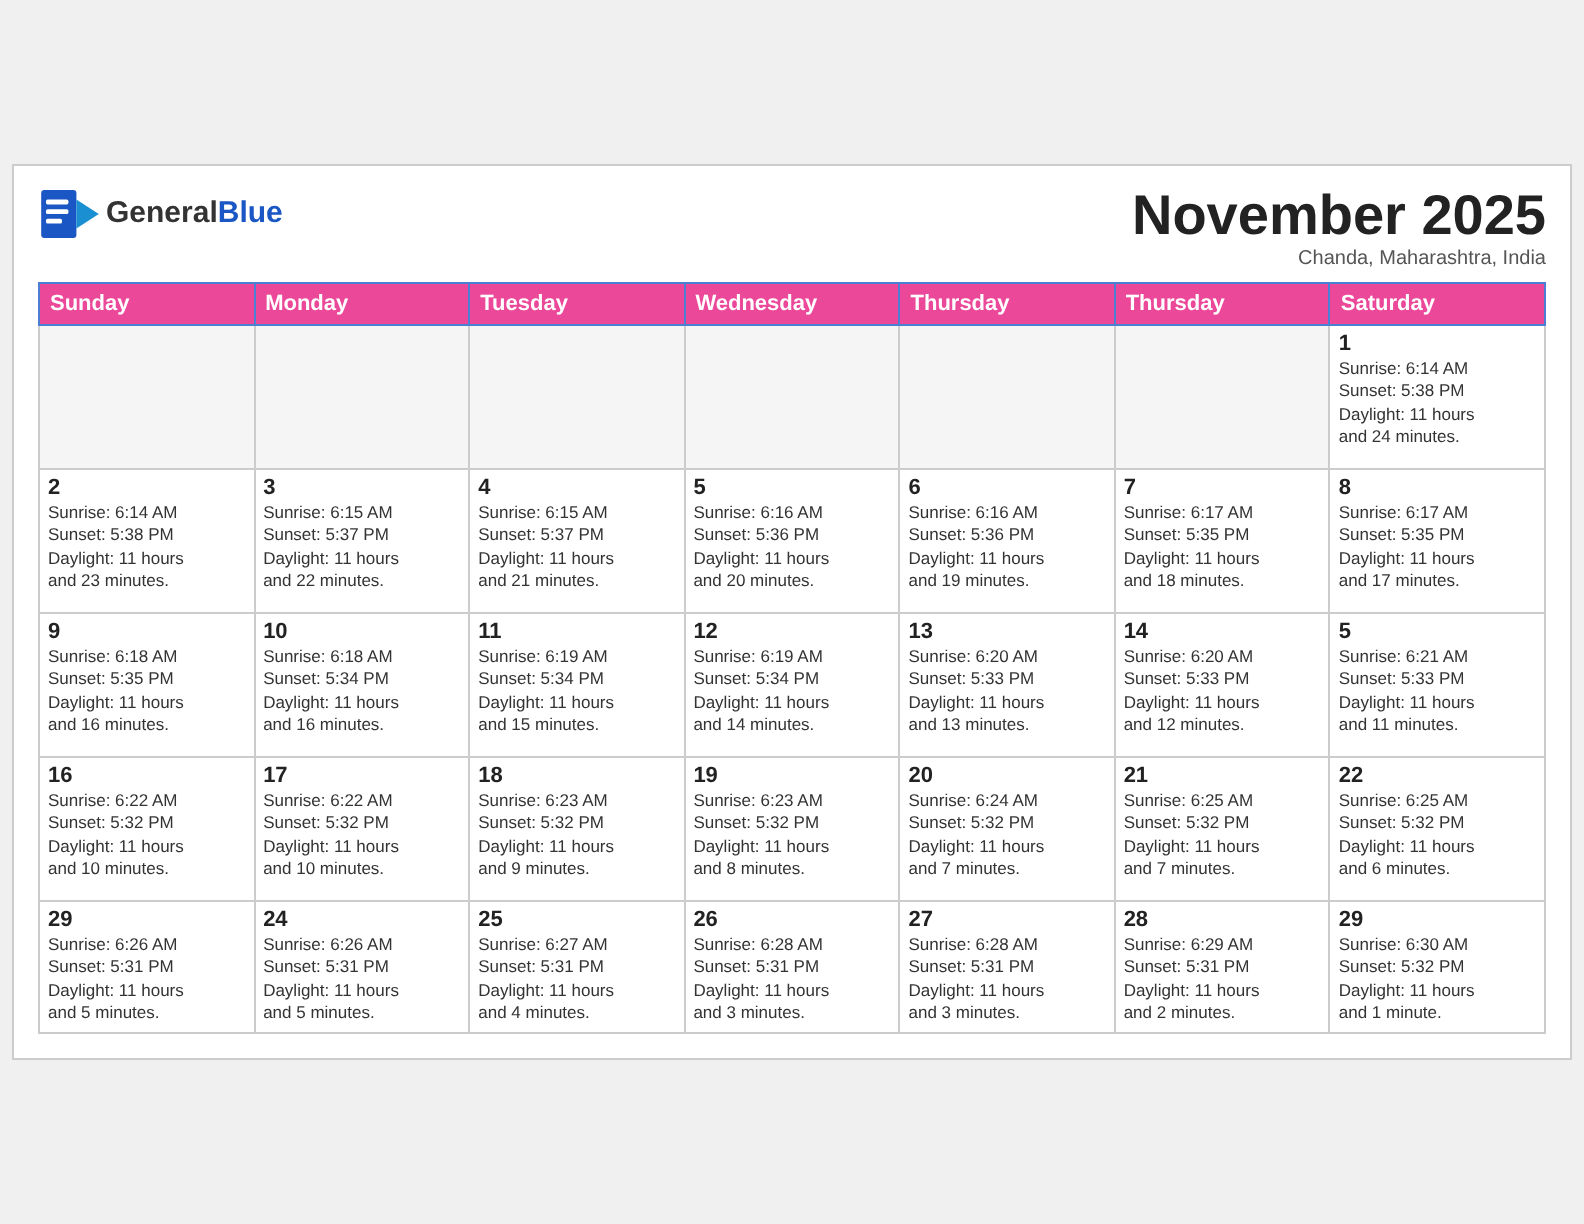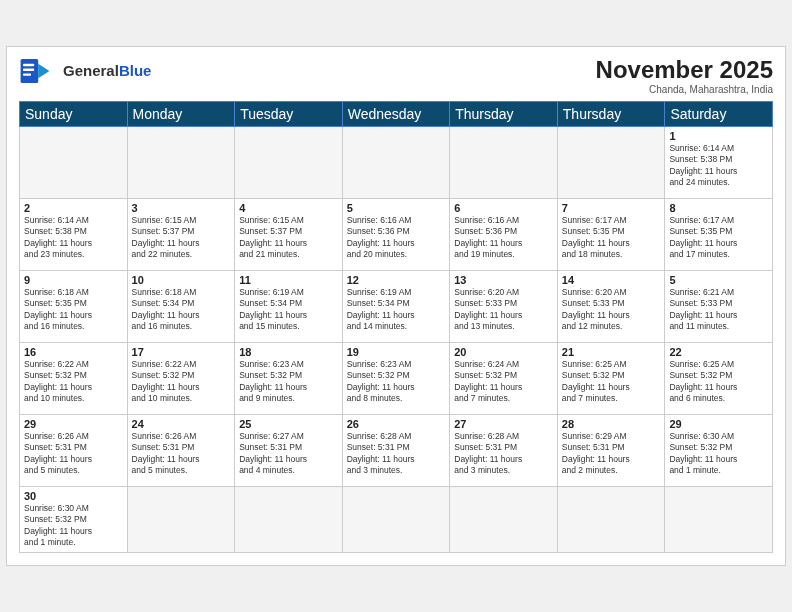--- a/index.html
+++ b/index.html
@@ -20,57 +20,57 @@
     }
     .header {
       display: flex;
       align-items: flex-start;
       justify-content: space-between;
       margin-bottom: 6px;
     }
     .logo {
       display: flex;
       align-items: center;
-      gap: 12px;
+      gap: 2px;
     }
     .logo-text {
       font-size: 15px;
       font-weight: normal;
       color: #333;
       line-height: 1.2;
     }
     .logo-text span {
       font-weight: bold;
     }
     .logo-icon {
       width: 32px;
       height: 28px;
     }
     .title-block {
       text-align: right;
     }
     .month-title {
-      font-size: 24px;
+      font-size: 28px;
       font-weight: bold;
       color: #222;
       line-height: 1.1;
     }
     .subtitle {
       font-size: 10px;
       color: #555;
     }
     .cal-table {
       width: 100%;
       border-collapse: collapse;
     }
     .cal-table th {
-      background: #0c4a6e;
+      background: #ec4899;
       color: #fff;
-      font-size: 14px;
-      font-weight: normal;
+      font-size: 11px;
+      font-weight: bold;
       text-align: left;
       padding: 4px 5px;
       border: 1px solid #4a7fd4;
     }
     .cal-table td {
       width: calc(100%/7);
       vertical-align: top;
       border: 1px solid #ccc;
       padding: 3px 4px;
       background: #fff;
@@ -264,28 +264,16 @@
           </td>
           <td>
             <span class="day-num">28</span>
             <div class="day-info">Sunrise: 6:29 AM<br>Sunset: 5:31 PM<br>Daylight: 11 hours<br>and 2 minutes.</div>
           </td>
           <td>
             <span class="day-num">29</span>
             <div class="day-info">Sunrise: 6:30 AM<br>Sunset: 5:32 PM<br>Daylight: 11 hours<br>and 1 minute.</div>
           </td>
         </tr>
-        <tr>
-          <td>
-            <span class="day-num">30</span>
-            <div class="day-info">Sunrise: 6:30 AM<br>Sunset: 5:32 PM<br>Daylight: 11 hours<br>and 1 minute.</div>
-          </td>
-          <td class="empty"></td>
-          <td class="empty"></td>
-          <td class="empty"></td>
-          <td class="empty"></td>
-          <td class="empty"></td>
-          <td class="empty"></td>
-        </tr>
       </tbody>
   </table>
 
 </div>
 
 </body></html>

